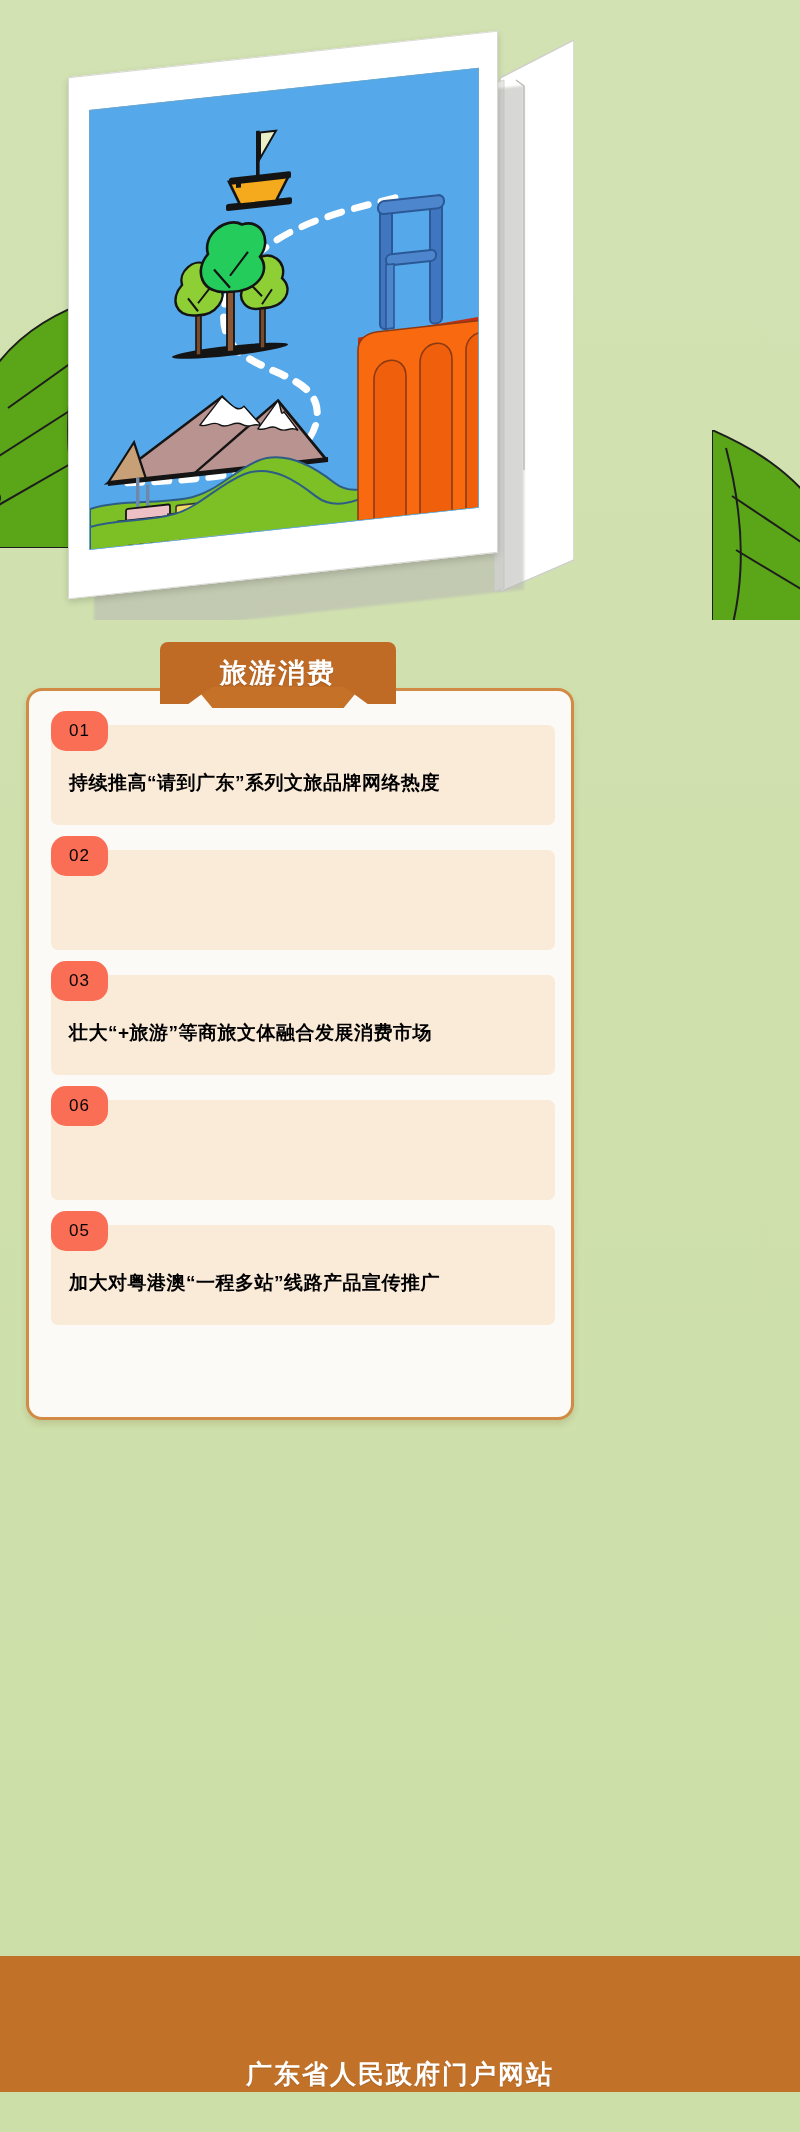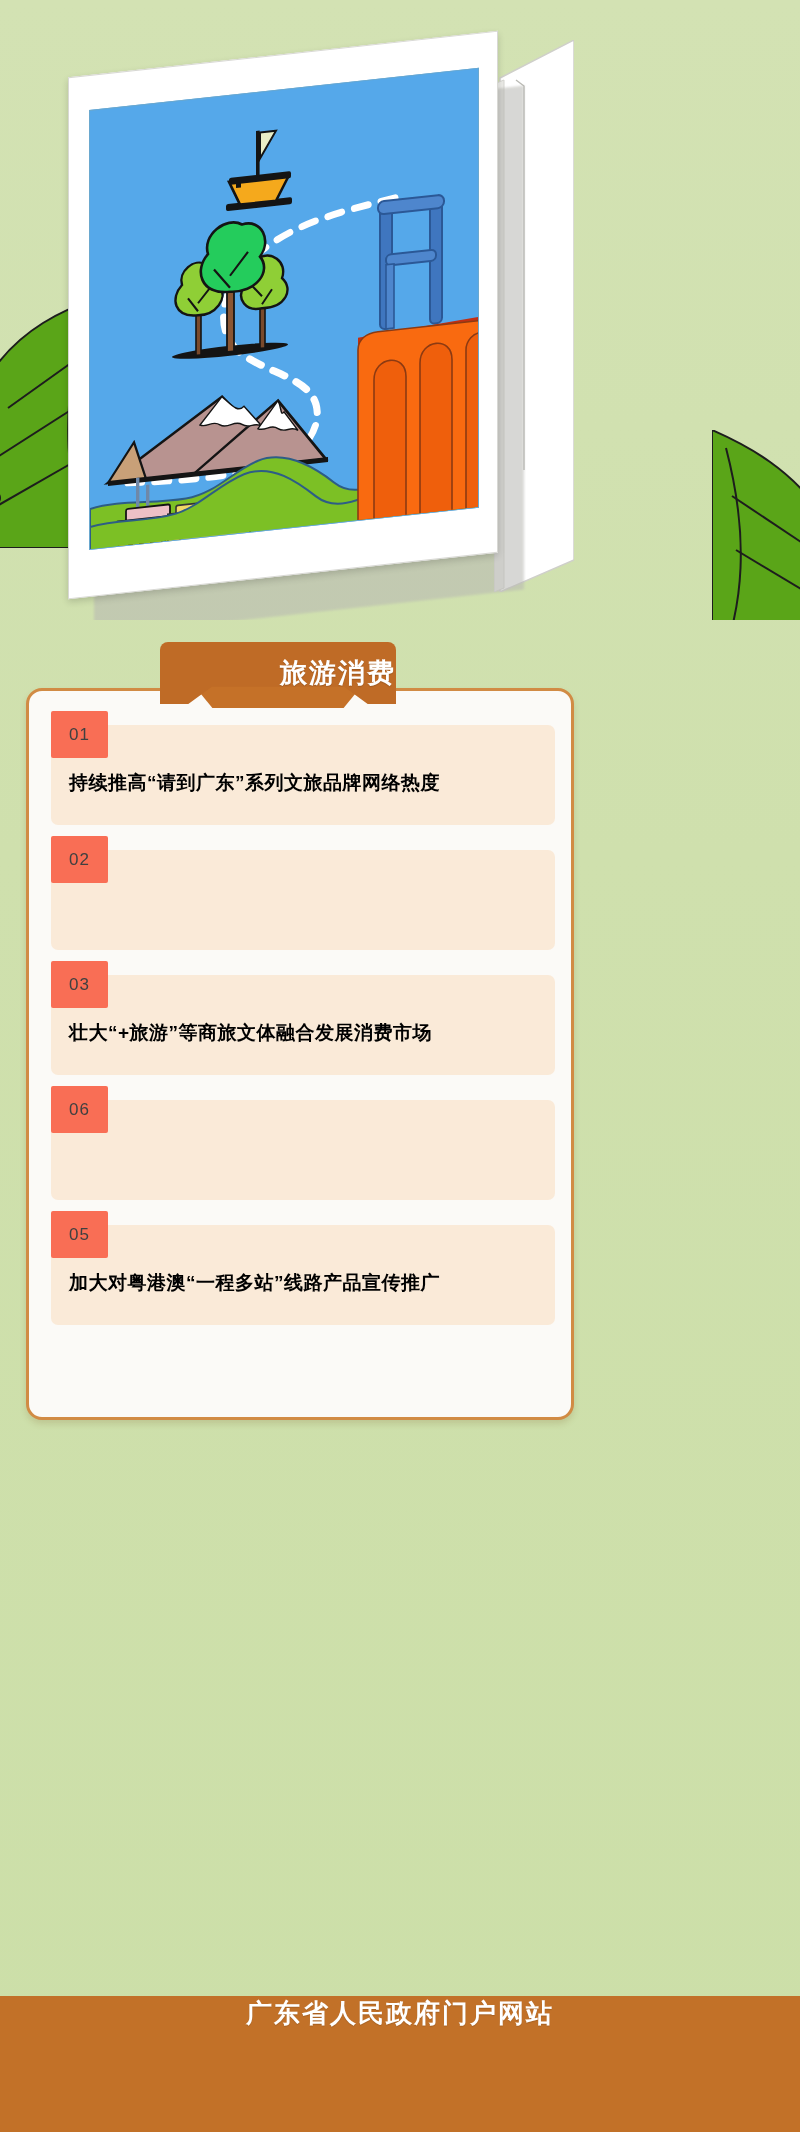--- a/index.html
+++ b/index.html
@@ -85,21 +85,21 @@
     position: absolute;
     left: 160px; top: 642px;
     width: 236px; height: 62px;
     background: #bf6b26;
     color: #fff;
     font-size: 27px;
     font-weight: bold;
     letter-spacing: 2px;
     display: flex;
     align-items: center;
-    justify-content: flex-end;
+    justify-content: center;
     clip-path: polygon(0 0, 100% 0, 100% 100%, 88% 100%, 78% 72%, 22% 72%, 12% 100%, 0 100%);
     border-radius: 8px 8px 0 0;
     z-index: 5;
     text-shadow: 0 1px 1px rgba(0,0,0,.18);
   }
   #banner-inner {
     position: absolute;
     left: 186px; top: 642px;
     width: 184px; height: 46px;
     background: #c57128;
@@ -137,46 +137,46 @@
     position: relative;
     background: #faead8;
     border-radius: 7px;
     margin-bottom: 25px;
     padding: 44px 18px 22px 18px;
     min-height: 100px;
   }
   .badge {
     position: absolute;
     left: 0; top: -14px;
-    width: 57px; height: 47px;
+    width: 57px; height: 40px;
     background: #f96e55;
-    border-radius: 2px;
-    color: #404040;
+    border-radius: 15px;
+    color: #000000;
     font-size: 17px;
     display: flex;
     align-items: center;
     justify-content: center;
     letter-spacing: 1px;
   }
   .item-text {
     font-size: 19px;
     font-weight: bold;
     color: #000000;
     line-height: 1.5;
     letter-spacing: .5px;
   }
 
   
   #footer {
     position: absolute;
-    left: 0; top: 1996px;
+    left: 0; top: 1956px;
     width: 800px; height: 136px;
     background: #c27128;
     display: flex;
-    align-items: flex-start;
+    align-items: flex-end;
     justify-content: center;
   }
   #footer-text {
     color: #ffffff;
     font-size: 26px;
     font-weight: bold;
     letter-spacing: 2px;
     text-shadow: 0 1px 1px rgba(0,0,0,.15);
   }
 </style>

